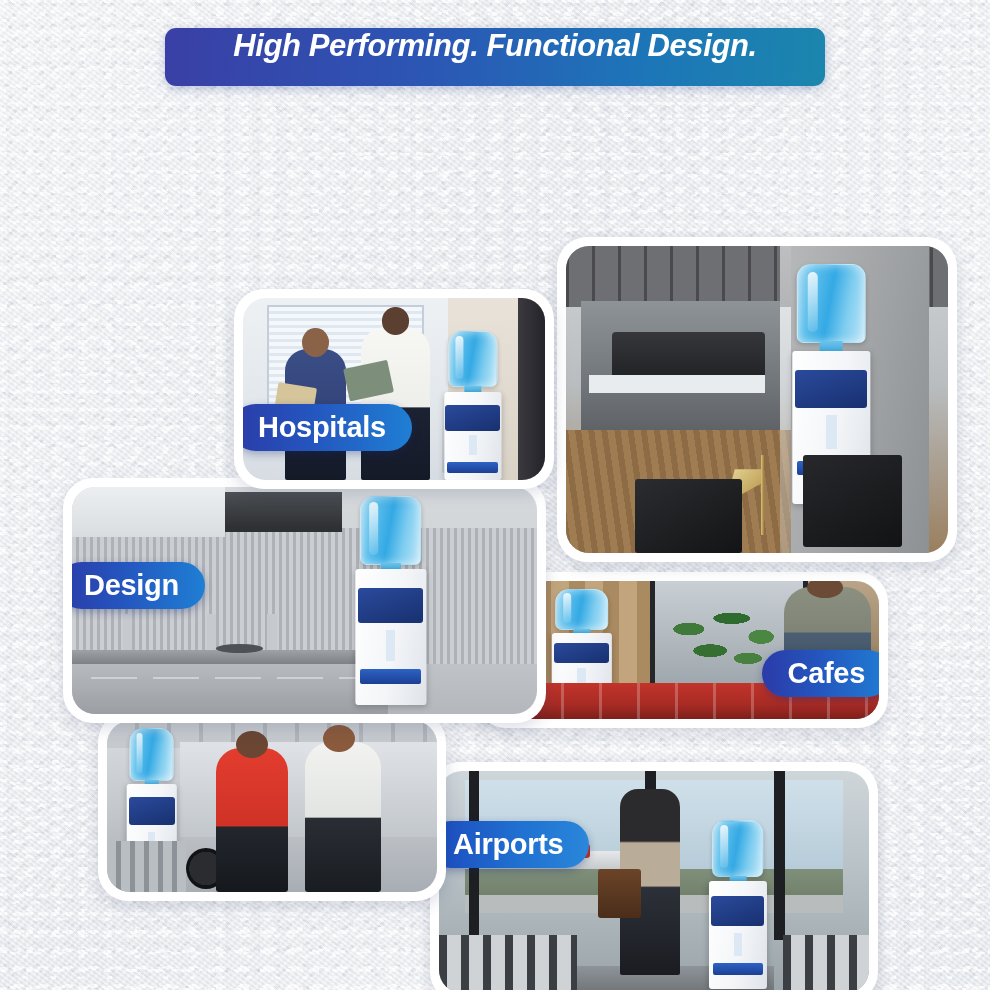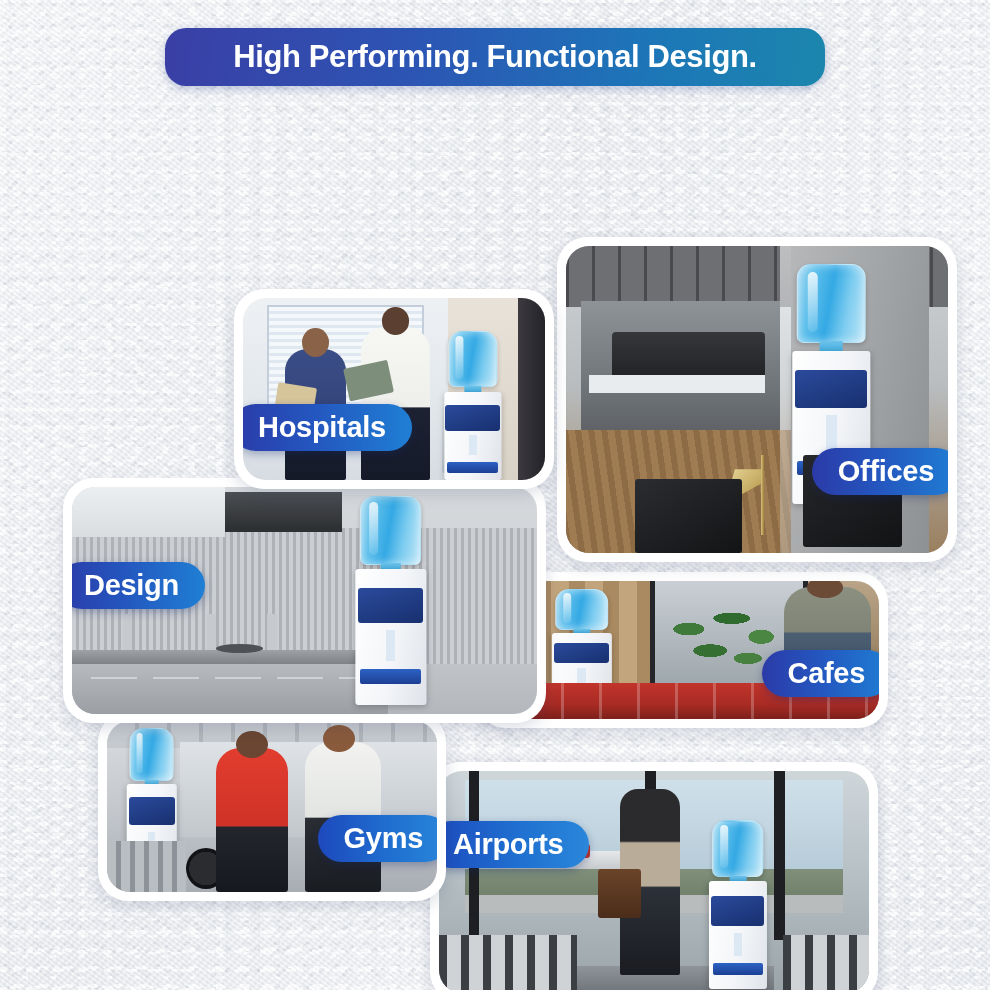--- a/index.html
+++ b/index.html
@@ -39,24 +39,25 @@
   
   #header { position:absolute; left:0; top:0; width:990px; z-index:40; }
   #main-title {
     font-size:62px; font-weight:800; letter-spacing:-1.6px;
     color:#1f3e9e; text-align:center; line-height:1;
     padding-top:62px; white-space:nowrap;
     text-shadow:0 1px 1px rgba(255,255,255,.8);
   }
   #subtitle-banner {
     margin:28px auto 0; width:660px; height:58px;
-    border-radius:21px;
+    border-radius:11px;
     background:linear-gradient(95deg,#3a3fa5 0%,#2c55b4 38%,#1d75b8 72%,#1b86ad 100%);
-    display:flex; align-items:center; justify-content:center;
+    display:flex; align-items:flex-start; justify-content:center;
     box-shadow:0 3px 10px rgba(30,60,140,.28);
+    font-style:italic;
   }
   #subtitle-text {
     color:#ffffff; font-size:31px; font-weight:700; letter-spacing:-.4px;
     white-space:nowrap;
   }
 
   
   #collage { position:absolute; inset:0; }
 
   .card {
@@ -457,23 +458,20 @@
           <div class="dsp-panel" style="top:44%; height:16%;"></div>
           <div class="dsp-spout" style="top:63%; height:14%;"></div>
           <div class="dsp-tray" style="top:82%; height:6%;"></div>
         </div>
         <div class="lamp">
           <div class="shade"></div>
           <div class="stem"></div>
         </div>
         <div class="monitor-b"></div>
         <div class="monitor-a"></div>
-      </div>
-      <div class="pill" style="right:-12px; bottom:58px;">
-        <span>Offices</span>
       </div>
     </div>
   </div>
 
   <div class="card" id="card-homes">
     <div class="photo">
       <div class="scene" id="sc-home">
         <div class="slats"></div>
         <div class="upper-cab"></div>
         <div class="hood"></div>
@@ -534,23 +532,20 @@
           <div class="dsp-body" style="top:36%; width:90%; height:64%;"></div>
           <div class="dsp-panel" style="top:44%; height:18%;"></div>
           <div class="dsp-spout" style="top:66%; height:14%;"></div>
           <div class="dsp-tray" style="top:84%; height:7%;"></div>
         </div>
         <div class="weights"></div>
         <div class="womanA"></div>
         <div class="womanB"></div>
         <div class="rack"></div>
       </div>
-      <div class="pill bright" style="right:-12px; bottom:30px;">
-        <span>Gyms</span>
-      </div>
     </div>
   </div>
 
   <div class="card" id="card-airports">
     <div class="photo">
       <div class="scene" id="sc-air">
         <div class="sky"></div>
         <div class="plane"></div>
         <div class="tarmac"></div>
         <div class="runway"></div>

